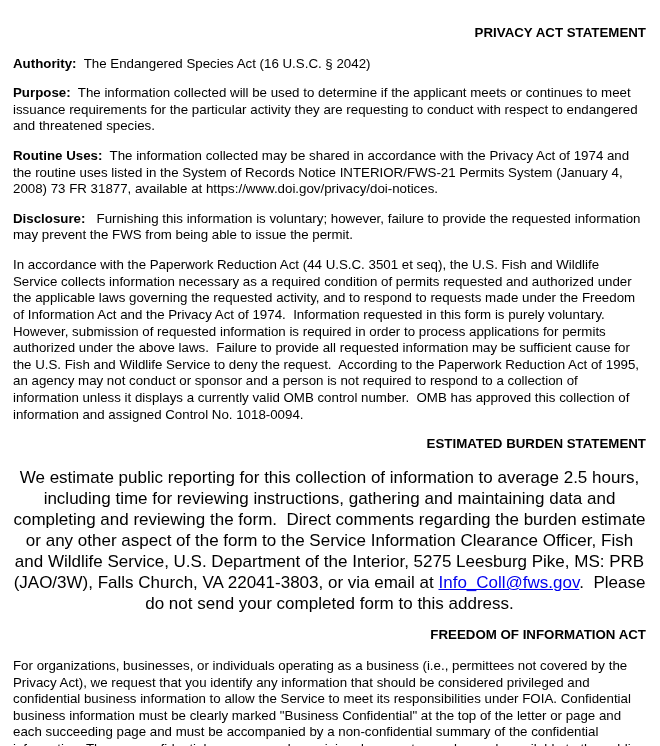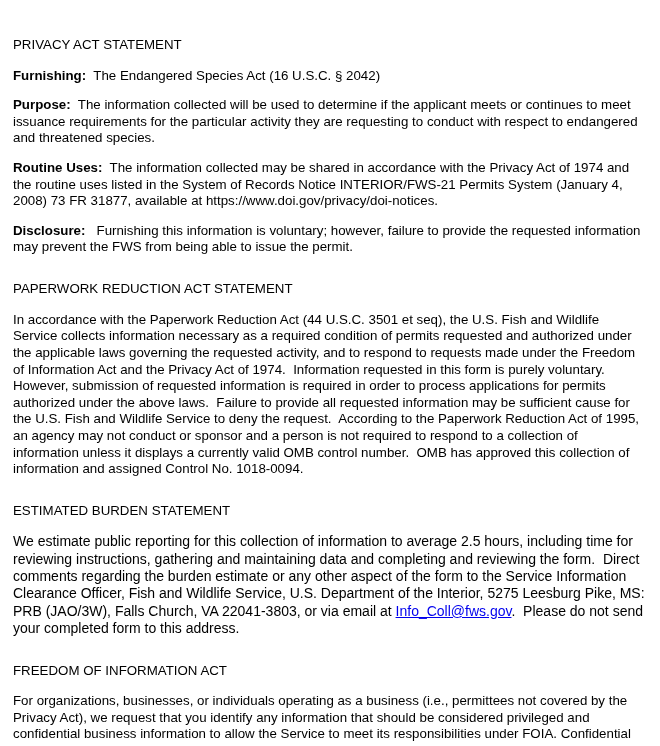--- a/index.html
+++ b/index.html
@@ -16,56 +16,56 @@
     font-size: 13.3px;
     line-height: 1.25;
     color: #000000;
   }
   .doc-title {
     text-align: center;
     font-weight: bold;
     margin: 4px 0 30px 0;
   }
   .heading {
-    text-align: left;
-    font-weight: normal;
-    margin: 25px 0 14px 0;
+    text-align: right;
+    font-weight: bold;
+    margin: 13px 0 14px 0;
   }
   p.para {
     margin: 0 0 13px 0;
     white-space: pre-wrap;
   }
   .label { font-weight: bold; }
   .italic { }
   p.small {
-    font-size: 14px;
+    font-size: 17px;
     line-height: 1.24;
+    text-align: center;
   }
   a.email-link {
     color: #0000EE;
     text-decoration: underline;
     cursor: pointer;
   }
 </style>
 </head>
 <body>
 
 <div class="page">
 
 
   <div>
     <div class="heading">PRIVACY ACT STATEMENT</div>
-    <p class="para"><span class="label">Furnishing:</span><span>  The Endangered Species Act (16 U.S.C. § 2042)</span></p>
+    <p class="para"><span class="label">Authority:</span><span>  The Endangered Species Act (16 U.S.C. § 2042)</span></p>
     <p class="para"><span class="label">Purpose:</span><span>  The information collected will be used to determine if the applicant meets or continues to meet issuance requirements for the particular activity they are requesting to conduct with respect to endangered and threatened species.</span></p>
     <p class="para"><span class="label">Routine Uses:</span><span>  The information collected may be shared in accordance with the Privacy Act of 1974 and the routine uses listed in the System of Records Notice INTERIOR/FWS-21 Permits System (January 4, 2008) 73 FR 31877, available at https://www.doi.gov/privacy/doi-notices.</span></p>
     <p class="para"><span class="label">Disclosure:</span><span>   Furnishing this information is voluntary; however, failure to provide the requested information may prevent the FWS from being able to issue the permit.</span></p>
   </div>
 
   <div>
-    <div class="heading">PAPERWORK REDUCTION ACT STATEMENT</div>
     <p class="para"><span>In accordance with the Paperwork Reduction Act (44 U.S.C. 3501 </span><span class="italic">et seq</span><span>), the U.S. Fish and Wildlife Service collects information necessary as a required condition of permits requested and authorized under the applicable laws governing the requested activity, and to respond to requests made under the Freedom of Information Act and the Privacy Act of 1974.  Information requested in this form is purely voluntary.  However, submission of requested information is required in order to process applications for permits authorized under the above laws.  Failure to provide all requested information may be sufficient cause for the U.S. Fish and Wildlife Service to deny the request.  According to the Paperwork Reduction Act of 1995, an agency may not conduct or sponsor and a person is not required to respond to a collection of information unless it displays a currently valid OMB control number.  OMB has approved this collection of information and assigned Control No. 1018-0094.</span></p>
   </div>
 
   <div>
     <div class="heading">ESTIMATED BURDEN STATEMENT</div>
     <p class="para small"><span>We estimate public reporting for this collection of information to average 2.5 hours, including time for reviewing instructions, gathering and maintaining data and completing and reviewing the form.  Direct comments regarding the burden estimate or any other aspect of the form to the Service Information Clearance Officer, Fish and Wildlife Service, U.S. Department of the Interior, 5275 Leesburg Pike, MS: PRB (JAO/3W), Falls Church, VA 22041-3803, or via email at </span><a class="email-link" href="#">Info_Coll@fws.gov</a><span>.  Please do not send your completed form to this address.</span></p>
   </div>
 
   <div>
     <div class="heading">FREEDOM OF INFORMATION ACT</div>

